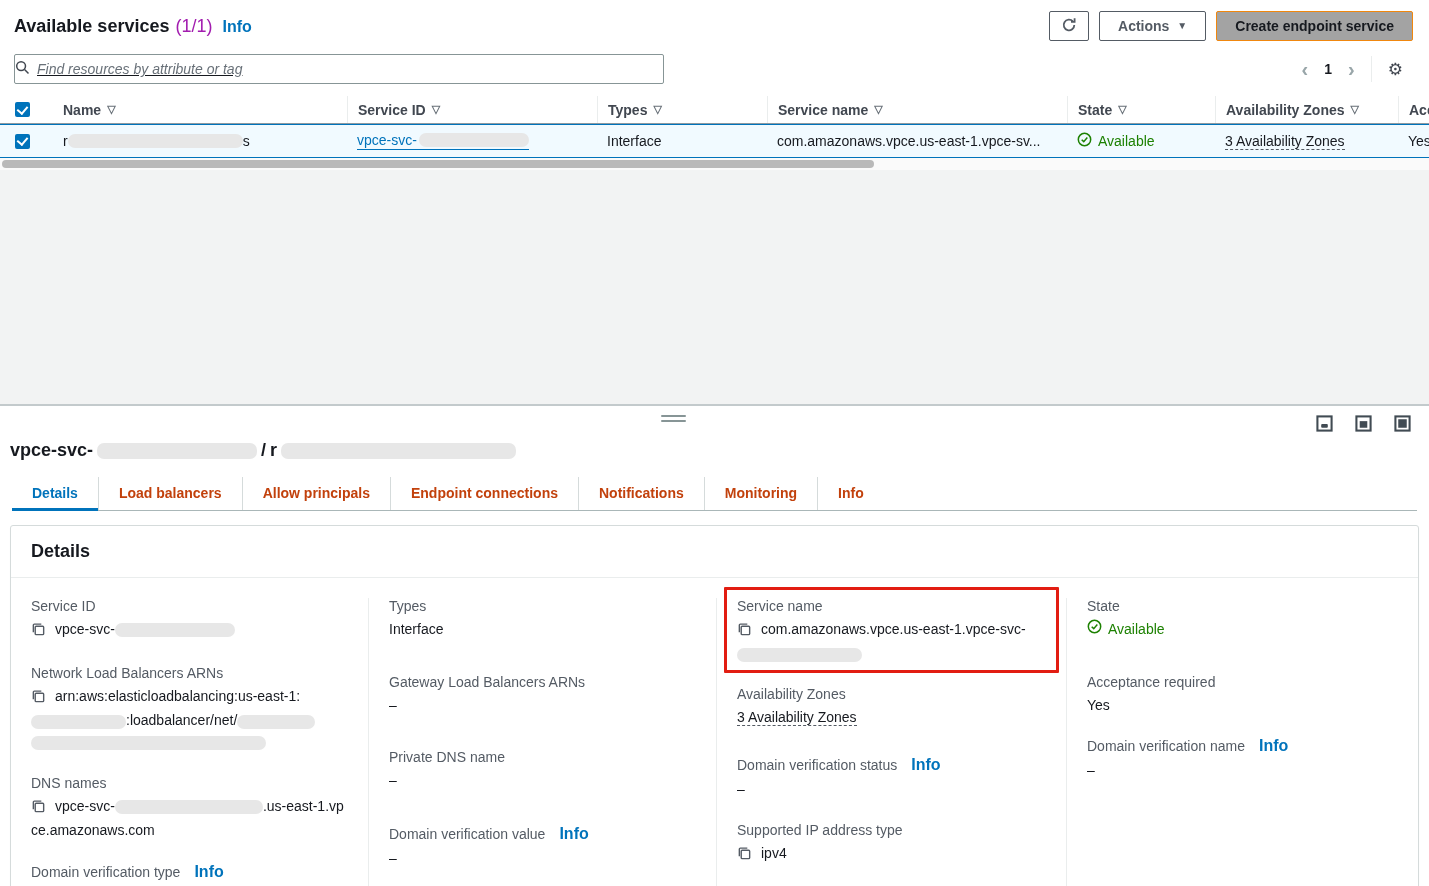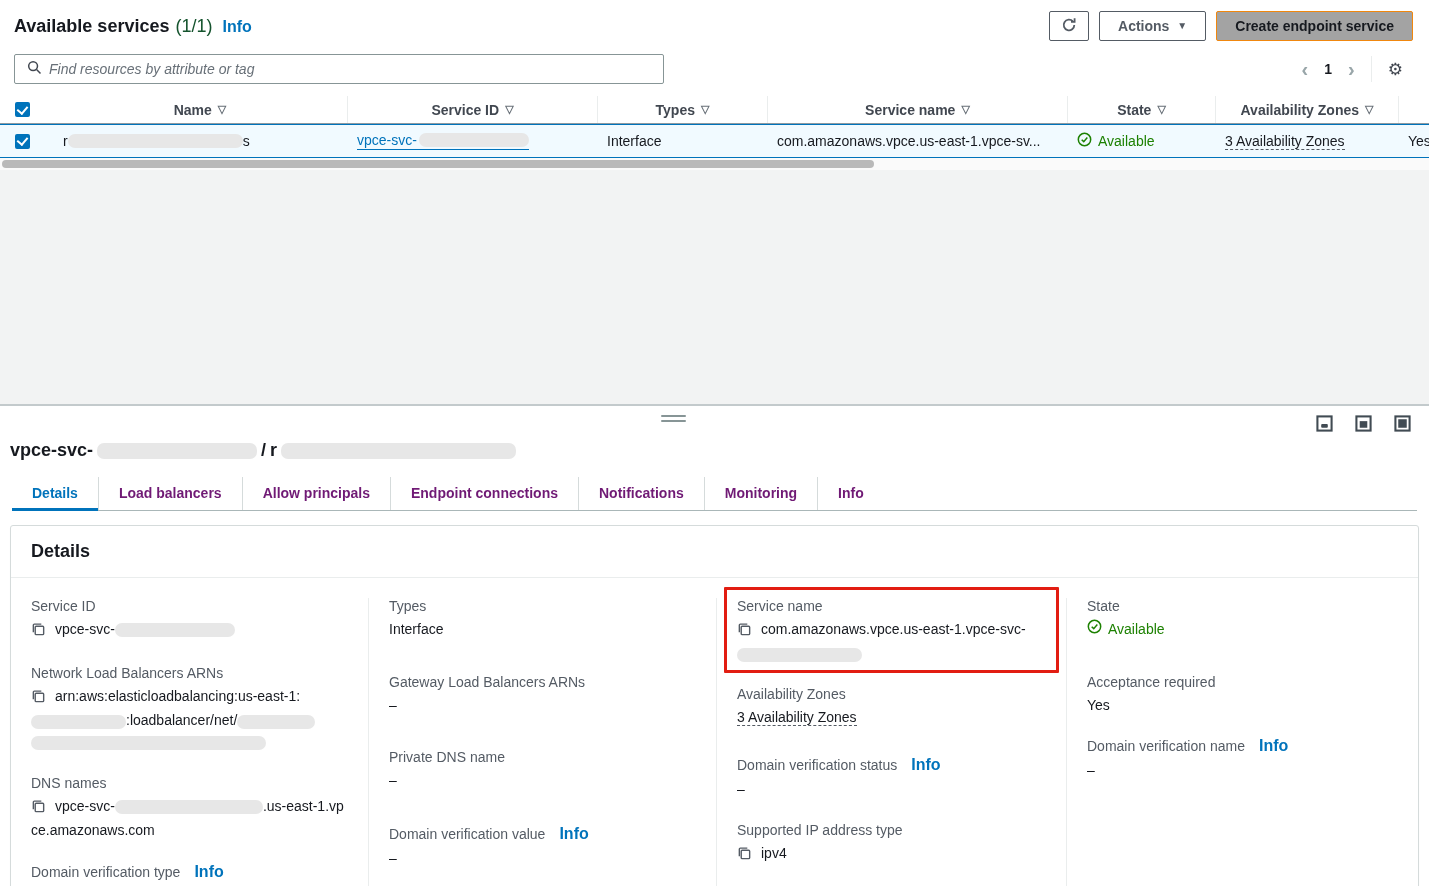--- a/index.html
+++ b/index.html
@@ -4,47 +4,47 @@
 <style>
   * { box-sizing: border-box; margin: 0; padding: 0; }
   html,body { width: 1429px; height: 886px; overflow: hidden; background: #fff;
     font-family: "Liberation Sans", sans-serif; font-size: 14px; color: #16191f; }
 
   
   .topbar { padding: 10px 16px 12px 14px; background: #fff; }
   .row1 { display: flex; justify-content: space-between; align-items: center; height: 32px; }
   .title-group { display: flex; align-items: baseline; gap: 6px; }
   .page-title { font-size: 18px; font-weight: bold; color: #16191f; }
-  .title-count { font-size: 18px; color: #14532d; font-weight: normal; }
+  .title-count { font-size: 18px; color: #a21caf; font-weight: normal; }
   .info-link { font-size: 16px; font-weight: bold; color: #0073bb; cursor: pointer; margin-left: 4px; }
   .action-group { display: flex; gap: 10px; align-items: center; }
   .btn { height: 30px; border: 1px solid #545b64; border-radius: 2px; background: #fff;
     color: #545b64; font-weight: bold; font-size: 14px; padding: 0 18px; display: flex;
     align-items: center; gap: 8px; cursor: pointer; font-family: inherit; }
   .btn-icon-only { width: 40px; padding: 0; justify-content: center; }
   .btn-primary { background: #a3a3a3; border-color: #f0870e; color: #16191f; }
   .caret-down { font-size: 10px; line-height: 1; }
 
   .row2 { display: flex; justify-content: space-between; align-items: center; margin-top: 12px; }
   .search-box { width: 650px; height: 30px; border: 1px solid #879596; border-radius: 2px;
-    display: flex; align-items: center; padding: 0 12px; gap: 7px; background: #fff; }
+    display: flex; align-items: center; padding: 0 0; gap: 7px; background: #fff; text-decoration: underline; }
   .search-box input { border: none; outline: none; flex: 1; font-style: italic;
     font-size: 14px; color: #16191f; font-family: inherit; background: transparent; }
   .search-box input::placeholder { color: #687078; font-style: italic; }
   .paging { display: flex; align-items: center; gap: 16px; margin-right: 10px; }
   .chev { color: #99a6a9; font-size: 20px; font-weight: bold; line-height: 1; cursor: pointer; }
   .page-num { font-weight: bold; color: #16191f; }
   .v-sep { width: 1px; height: 26px; background: #eaeded; }
   .gear { font-size: 17px; color: #414750; cursor: pointer; line-height: 1; }
 
   
   .tbl { width: 1600px; }
   .thead { display: flex; height: 28px; align-items: center; border-bottom: 1px solid #8d99a0;
     font-weight: bold; color: #414750; }
-  .th { display: flex; align-items: center; justify-content: center;
+  .th { display: flex; align-items: center; justify-content: flex-start;
     padding: 0 10px 0 10px; height: 100%; border-left: 1px solid #eaeded; }
   .th:first-child, .th.no-border { border-left: none; }
   .filter-ic { color: #687078; font-size: 11px; margin-left: 6px; cursor: pointer; }
   .col-cb { width: 45px; display: flex; justify-content: center; align-items: center; }
   .col-name { width: 302px; padding-left: 18px; }
   .col-sid { width: 250px; }
   .col-types { width: 170px; }
   .col-sname { width: 300px; }
   .col-state { width: 148px; }
   .col-az { width: 183px; }
@@ -75,21 +75,21 @@
     border-radius: 2px; margin-bottom: 3px; }
   .panel-icons { position: absolute; right: 16px; top: 6px; display: flex; gap: 17px; }
   .p-ic { width: 22px; height: 22px; display: flex; align-items: center;
     justify-content: center; cursor: pointer; background: none; border: none; }
 
   .panel-title { margin: 34px 12px 0 10px; font-size: 18px; font-weight: bold;
     display: flex; align-items: center; gap: 4px; }
 
   .tabs { display: flex; margin: 16px 0 0 12px; border-bottom: 1px solid #aab7b8;
     width: 1405px; }
-  .tab { padding: 8px 20px 9px; font-weight: bold; color: #701a75; cursor: pointer;
+  .tab { padding: 8px 20px 9px; font-weight: bold; color: #c2410c; cursor: pointer;
     position: relative; font-size: 14px; }
   .tab + .tab { border-left: 1px solid #d5dbdb; }
   .tab.active { color: #0073bb; }
   .tab.active::after { content: ""; position: absolute; left: 0; right: 0; bottom: -1px;
     height: 3px; background: #0073bb; }
 
   
   .card { margin: 14px 10px 0 10px; border: 1px solid #d5dbdb; border-radius: 3px;
     background: #fff; box-shadow: 0 1px 1px rgba(0,0,0,0.06); }
   .card-header { padding: 15px 20px; border-bottom: 1px solid #eaeded; font-size: 18px;

